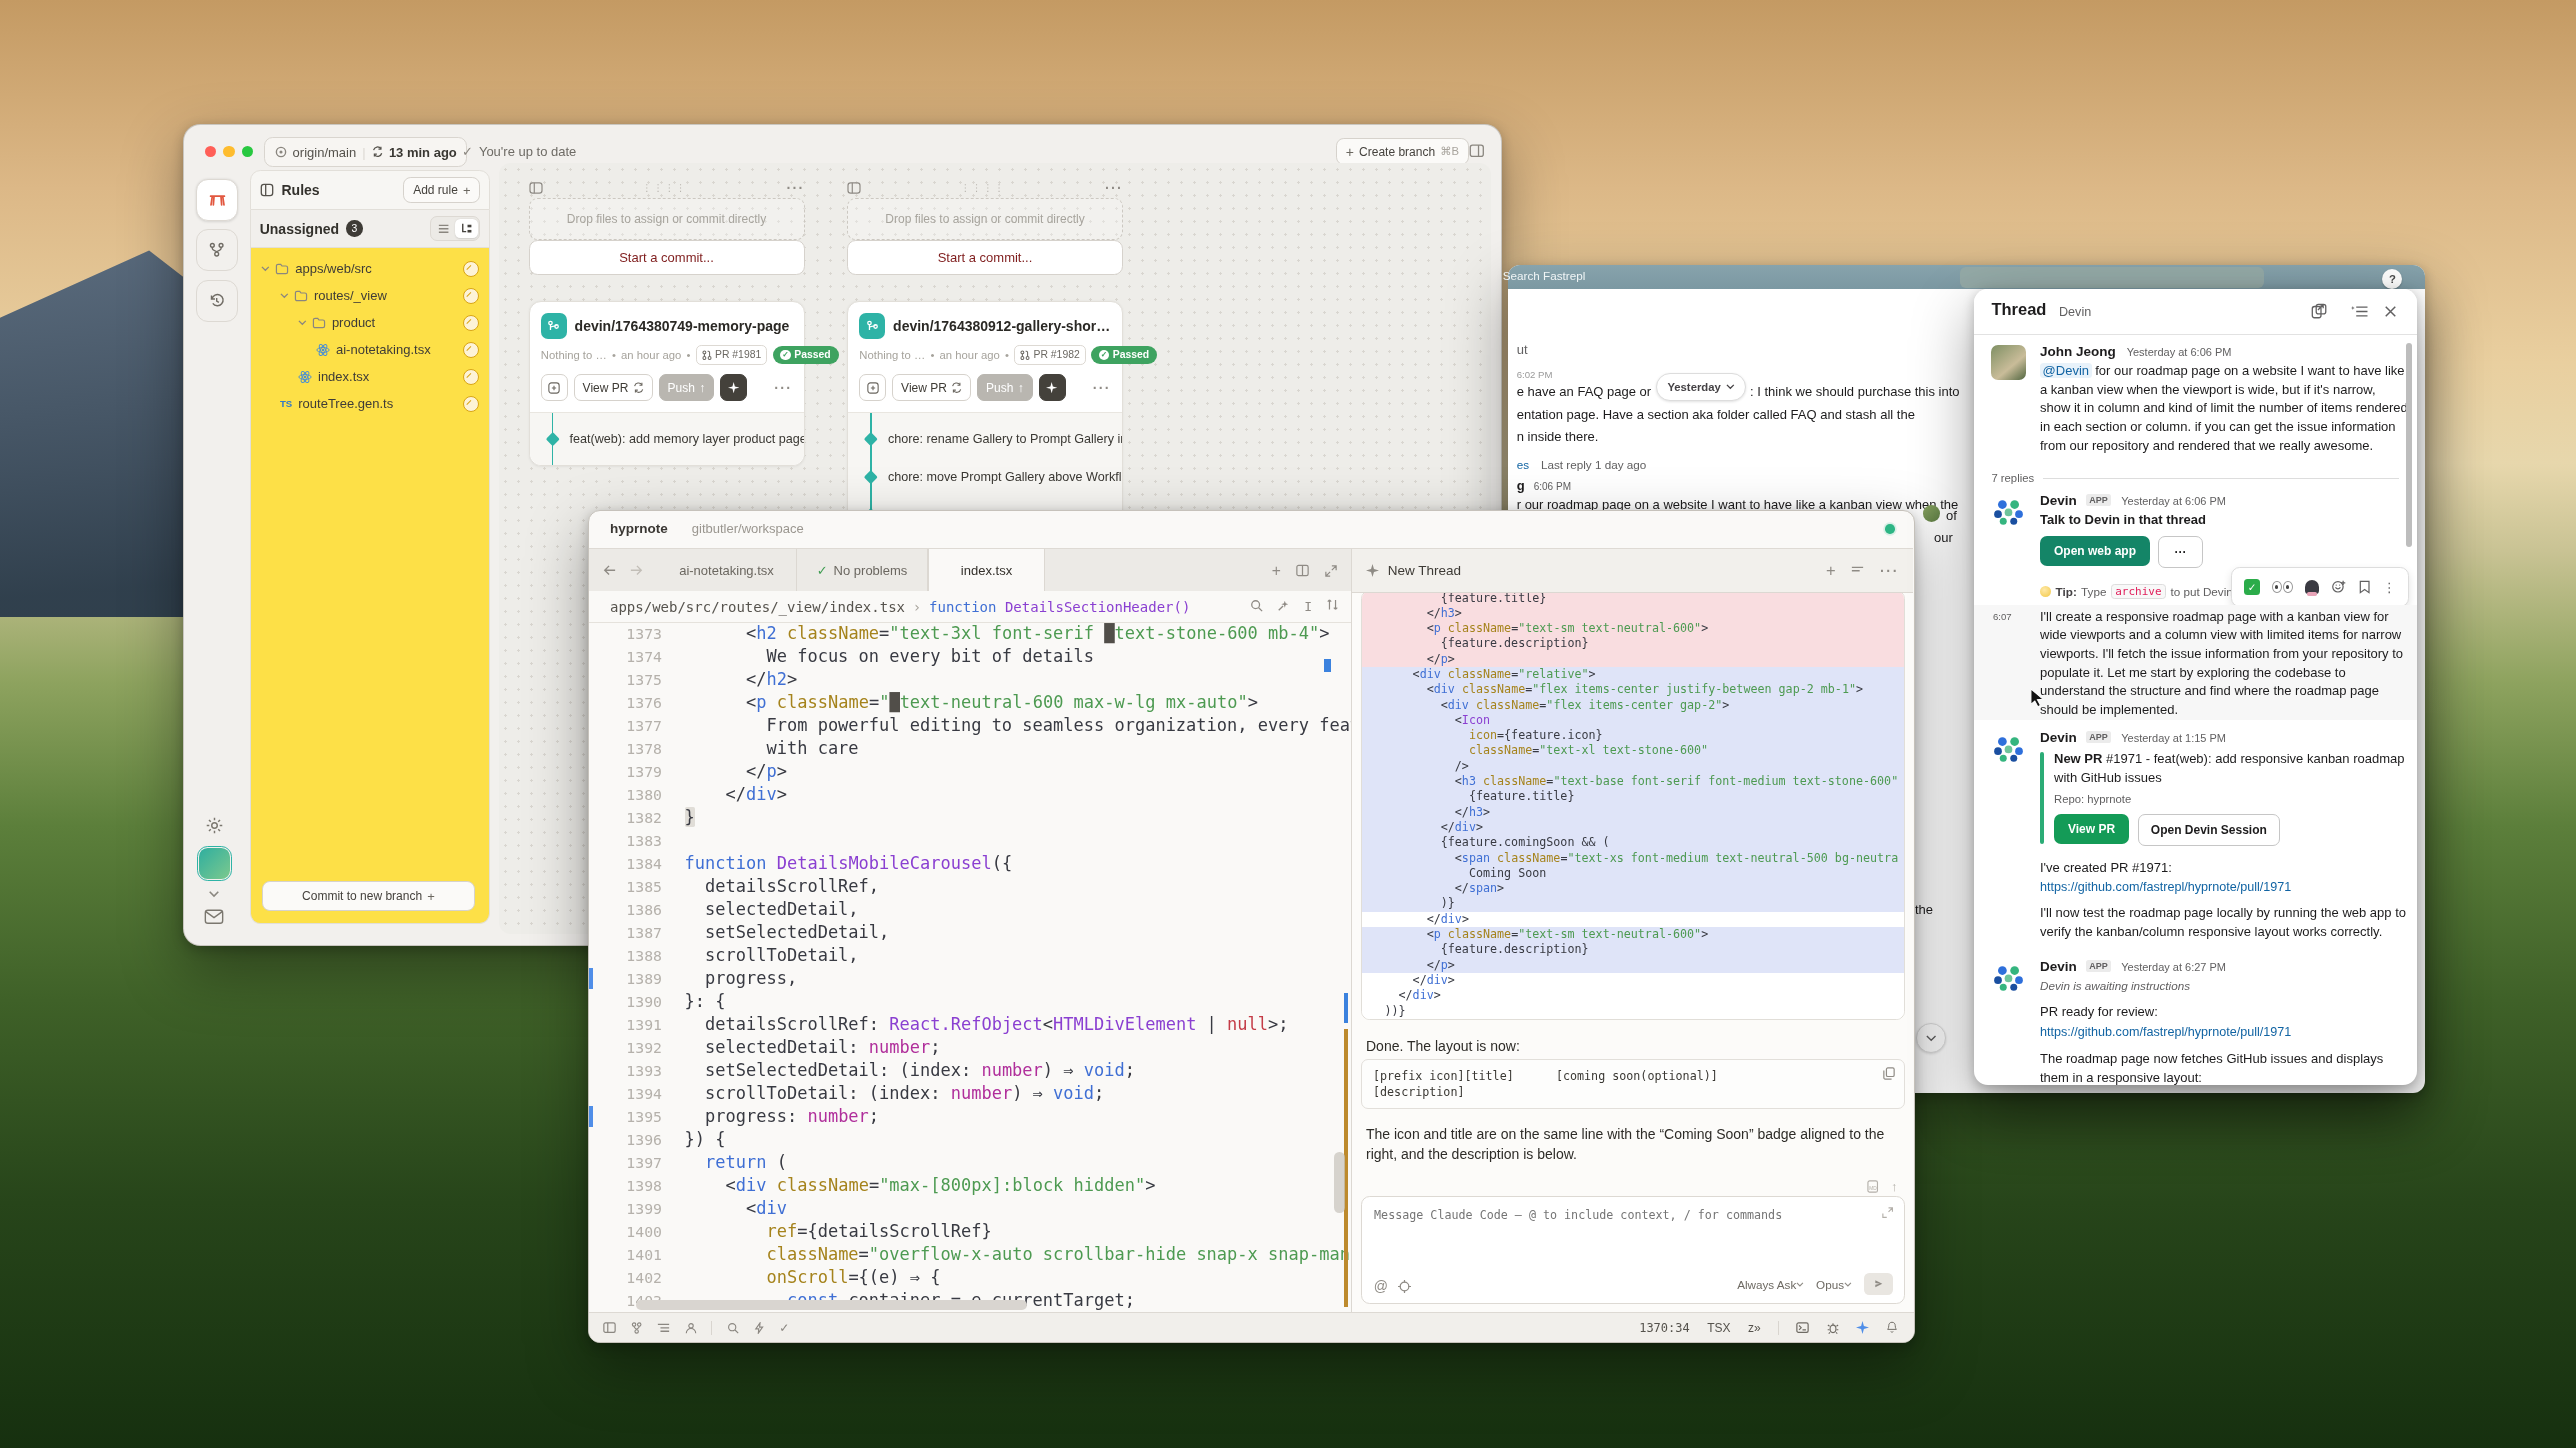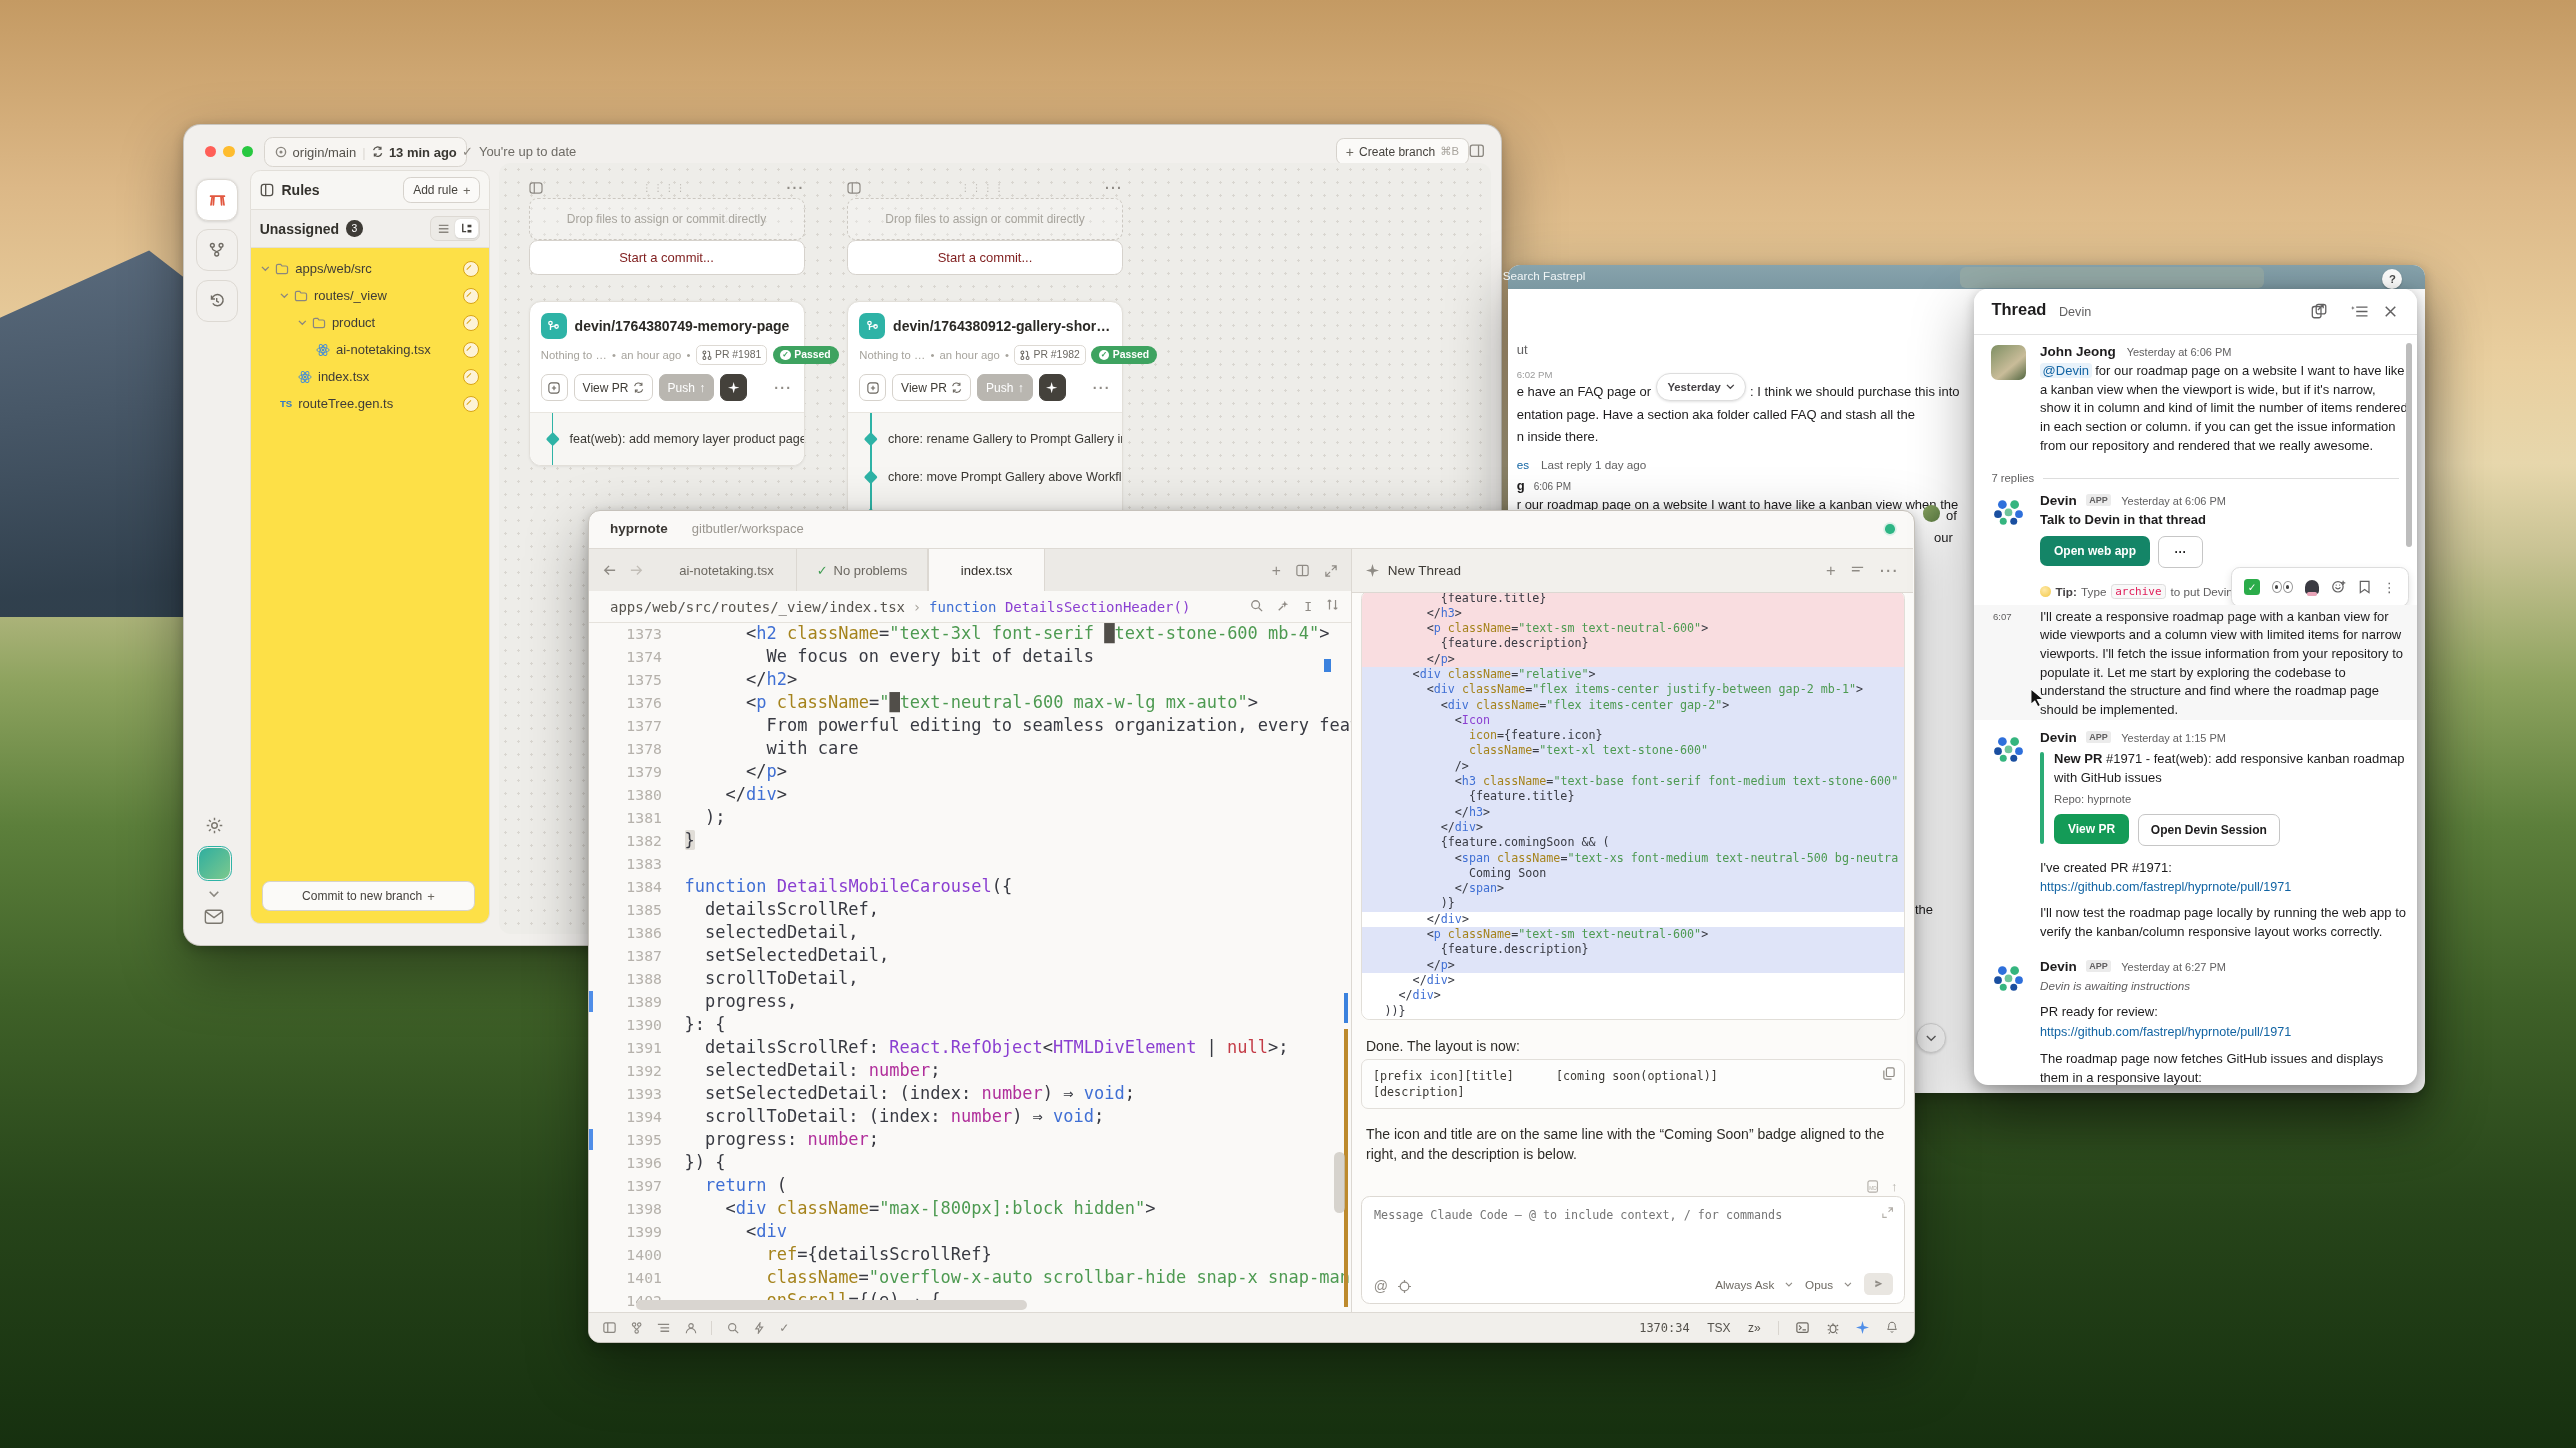--- a/index.html
+++ b/index.html
@@ -66,21 +66,21 @@
   
   #agent-h{position:absolute;left:762px;top:37px;width:562px;height:45px;background:#f2f0ec;border-left:0.9px solid #dcd8d2;border-top:0.9px solid #dedad4;border-bottom:0.9px solid #dcd8d2;box-sizing:border-box;display:flex;align-items:center;}
   #agent{position:absolute;left:762px;top:82px;width:562px;height:720px;background:#fcfbf9;border-left:0.9px solid #dcd8d2;box-sizing:border-box;overflow:hidden;}
   #diffbox{position:absolute;left:8.7px;top:-3.5px;width:544px;border:0.9px solid #e1ded8;border-radius:8.7px;background:#fff;overflow:hidden;box-sizing:border-box;}
   .drow{height:15.3px;display:flex;align-items:center;}
   .drow pre{margin:0;font-size:11.7px;line-height:15.3px;white-space:pre;padding-left:8.7px;color:#383a42;}
   .drow.rem{background:#f9dde0;} .drow.add{background:#dfe4f8;} .drow.ctx{background:#fff;}
   .codeblock{position:absolute;left:8.7px;top:466px;width:544px;height:50px;border:0.9px solid #e2dfda;border-radius:7px;background:#fdfdfc;box-sizing:border-box;}
   .composer{position:absolute;left:8.7px;top:603px;width:544px;height:108px;border:0.9px solid #ddd9d3;border-radius:8.7px;background:#fff;box-sizing:border-box;}
   .composer input{border:none;outline:none;background:transparent;width:487px;margin:10.4px 0 0 10.4px;font-size:11.7px;color:#98948d;font-family:"DejaVu Sans Mono",monospace;}
-  .selbtn{display:inline-flex;align-items:center;gap:11px;font-size:11.7px;color:#6e6a63;}
+  .selbtn{display:inline-flex;align-items:center;gap:0;font-size:11.7px;color:#6e6a63;}
   
   #slack{left:1508px;top:265px;width:917px;height:828px;background:#fff;border-radius:12px;}
   .slackbar{position:absolute;left:0;top:0;width:100%;height:24px;border-radius:12px 12px 0 0;background:linear-gradient(180deg,#87a3ac,#7b98a2);}
   #thread{left:1974px;top:289px;width:443px;height:796px;background:#fff;border-radius:14px;overflow:hidden;}
   .sname{font-weight:bold;font-size:13.5px;color:#1d1c1d;}
   .sts{font-size:11px;color:#616061;}
   .stext{font-size:13px;line-height:18.7px;color:#1d1c1d;}
   .appbadge{display:inline-block;background:#ebebeb;color:#616061;font-size:9px;font-weight:bold;border-radius:2.6px;padding:0.9px 3.5px;vertical-align:1.7px;}
   .slink{color:#1264a3;font-size:12.6px;}
   .mention{background:#e8f2fa;color:#1264a3;border-radius:3.5px;padding:0 2.6px;}
@@ -530,24 +530,20 @@
         </div>
         <div class="ln">
           <span class="num">1379</span>
           <pre>      &lt;/<span class="tk-b">p</span>&gt;</pre>
         </div>
         <div class="ln">
           <span class="num">1380</span>
           <pre>    &lt;/<span class="tk-b">div</span>&gt;</pre>
         </div>
         <div class="ln">
-          <span class="num">1381</span>
-          <pre>  );</pre>
-        </div>
-        <div class="ln">
           <span class="num">1382</span>
           <pre><span class="selch">}</span></pre>
         </div>
         <div class="ln">
           <span class="num">1383</span>
           <pre></pre>
         </div>
         <div class="ln">
           <span class="num">1384</span>
           <pre><span class="tk-b">function</span> <span class="tk-p">DetailsMobileCarousel</span>({</pre>

